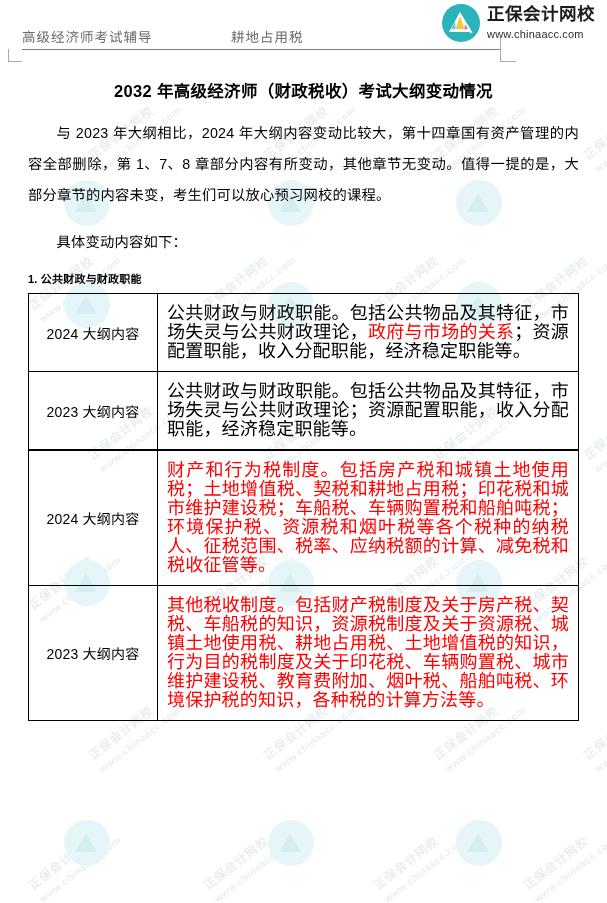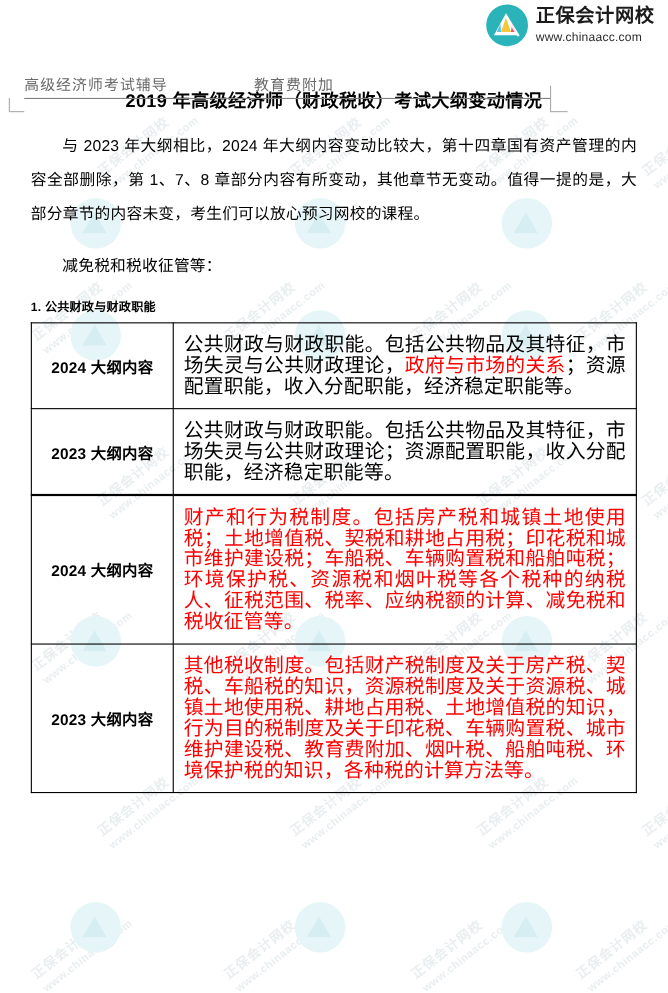--- a/index.html
+++ b/index.html
@@ -55,21 +55,20 @@
     border-bottom: 19px solid #d6eef2;
   }
 
   
   .page-header {
     position: absolute;
     left: 0; top: 0;
     width: 607px;
     height: 62px;
     z-index: 3;
-    margin-top: 40px;
   }
   .hdr-left-text, .hdr-mid-text {
     position: absolute;
     top: 26px;
     font-family: "Liberation Serif", "DejaVu Serif", serif;
     font-size: 13.5px;
     color: #6b6b6b;
     letter-spacing: 1px;
     white-space: nowrap;
   }
@@ -180,21 +179,21 @@
   }
   table.cmp td {
     border: 1.2px solid #000000;
     vertical-align: middle;
     padding: 10px 9px;
     background: transparent;
   }
   td.lbl {
     width: 110px;
     text-align: center;
-    font-weight: bold;
+    font-weight: normal;
     font-size: 14px;
     letter-spacing: 0.2px;
     padding: 10px 4px;
   }
   td.cnt {
     font-size: 18px;
     line-height: 19px;
     text-align: justify;
     letter-spacing: 0.2px;
   }
@@ -238,21 +237,21 @@
     <div class="wm-badge" style="left: 64px; top: 820px;"></div>
     <div class="wm-badge" style="left: 268px; top: 820px;"></div>
     <div class="wm-badge" style="left: 456px; top: 820px;"></div>
     <div class="wm-badge" style="left: 64px; top: 180px;"></div>
     <div class="wm-badge" style="left: 268px; top: 180px;"></div>
     <div class="wm-badge" style="left: 456px; top: 180px;"></div>
   </div>
 
 <div class="page-header">
   <span class="hdr-left-text">高级经济师考试辅导</span>
-  <span class="hdr-mid-text">教育费附加</span>
+  <span class="hdr-mid-text">耕地占用税</span>
   <div class="hdr-rule"></div>
   <div class="crop-mark crop-tl"></div>
   <div class="crop-mark crop-tl2"></div>
   <div class="crop-mark crop-tr"></div>
   <div class="crop-mark crop-tr2"></div>
 </div>
 
 <div class="brand">
   <div class="brand-mark">
     <svg width="28" height="26" viewBox="0 0 28 26" aria-hidden="true">
@@ -264,23 +263,23 @@
     </svg>
   </div>
   <div class="brand-words">
     <span class="brand-cn">正保会计网校</span>
     <span class="brand-url">www.chinaacc.com</span>
   </div>
 </div>
 
 <div class="doc">
   <div class="doc-inner">
-    <h1 class="doc-title">2019 年高级经济师（财政税收）考试大纲变动情况</h1>
+    <h1 class="doc-title">2032 年高级经济师（财政税收）考试大纲变动情况</h1>
     <p class="para">与 2023 年大纲相比，2024 年大纲内容变动比较大，第十四章国有资产管理的内容全部删除，第 1、7、8 章部分内容有所变动，其他章节无变动。值得一提的是，大部分章节的内容未变，考生们可以放心预习网校的课程。</p>
-    <p class="para">减免税和税收征管等：</p>
+    <p class="para">具体变动内容如下：</p>
 
     <div id="sections-host">
         <div class="sec-head">1. 公共财政与财政职能</div>
         <table class="cmp">
           <tbody>
             <tr>
               <td class="lbl">2024 大纲内容</td>
               <td class="cnt"><span>公共财政与财政职能。包括公共物品及其特征，市场失灵与公共财政理论，</span><span class="hl-red">政府与市场的关系</span><span>；资源配置职能，收入分配职能，经济稳定职能等。</span></td>
             </tr>
             <tr>

